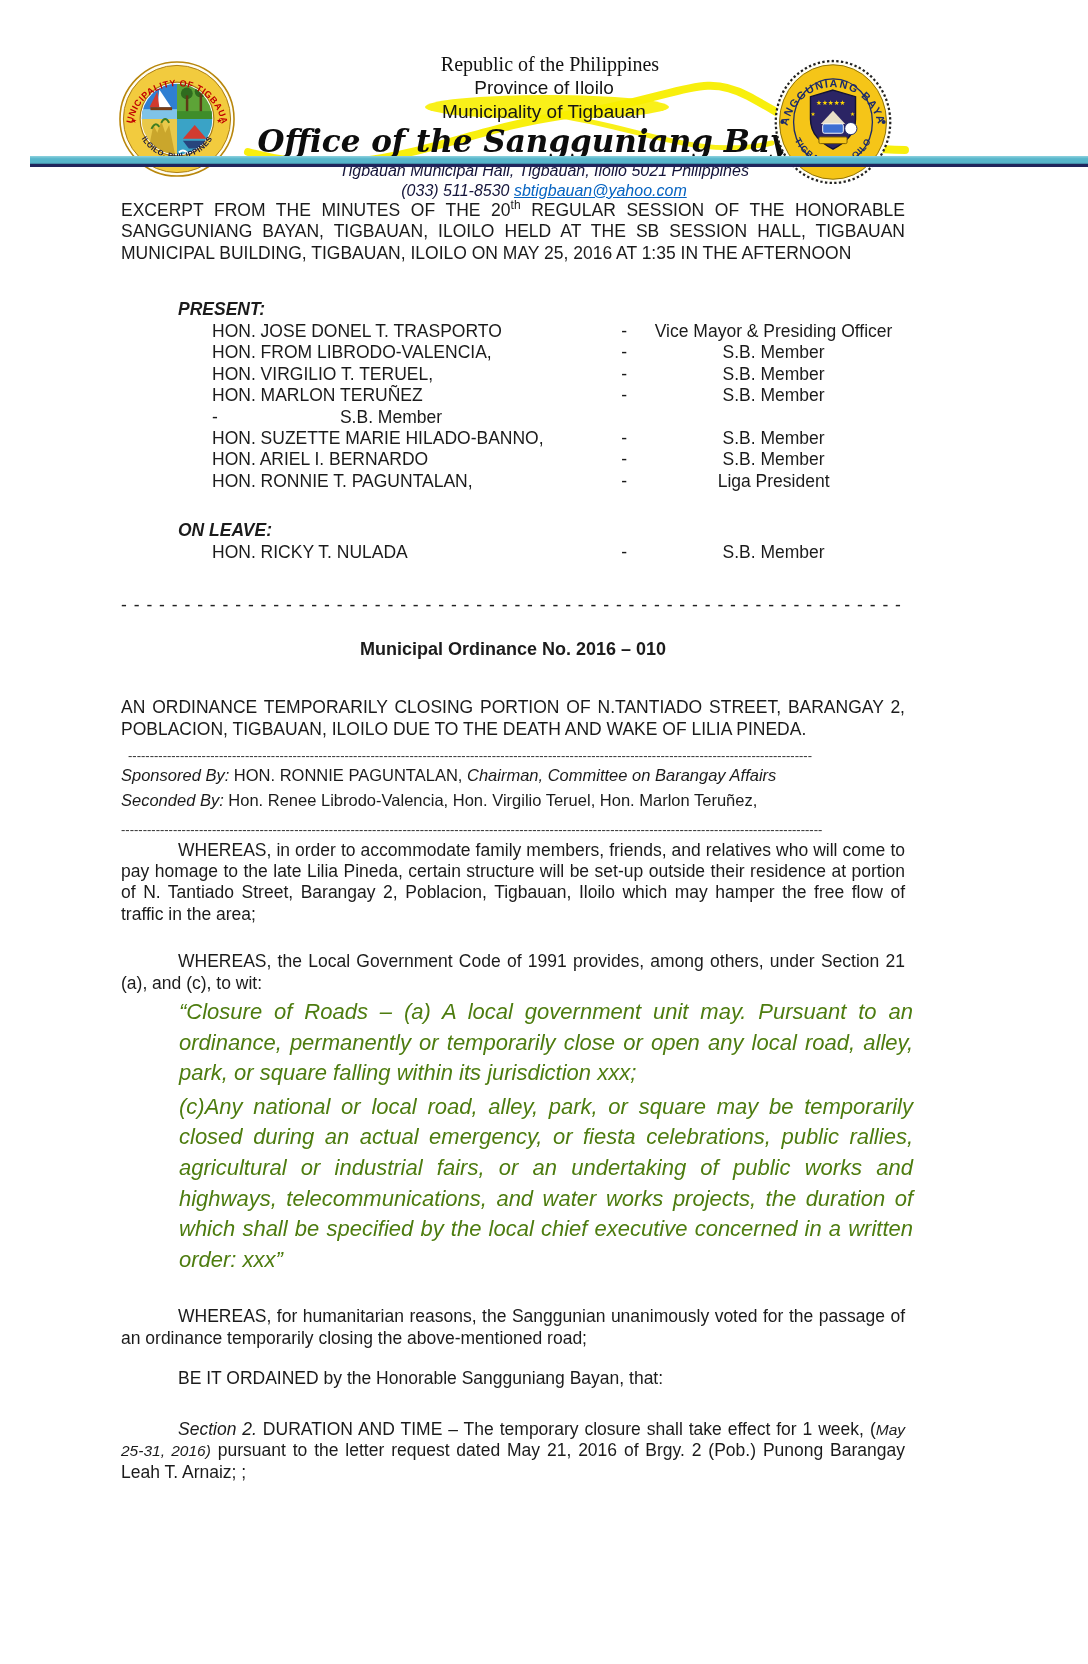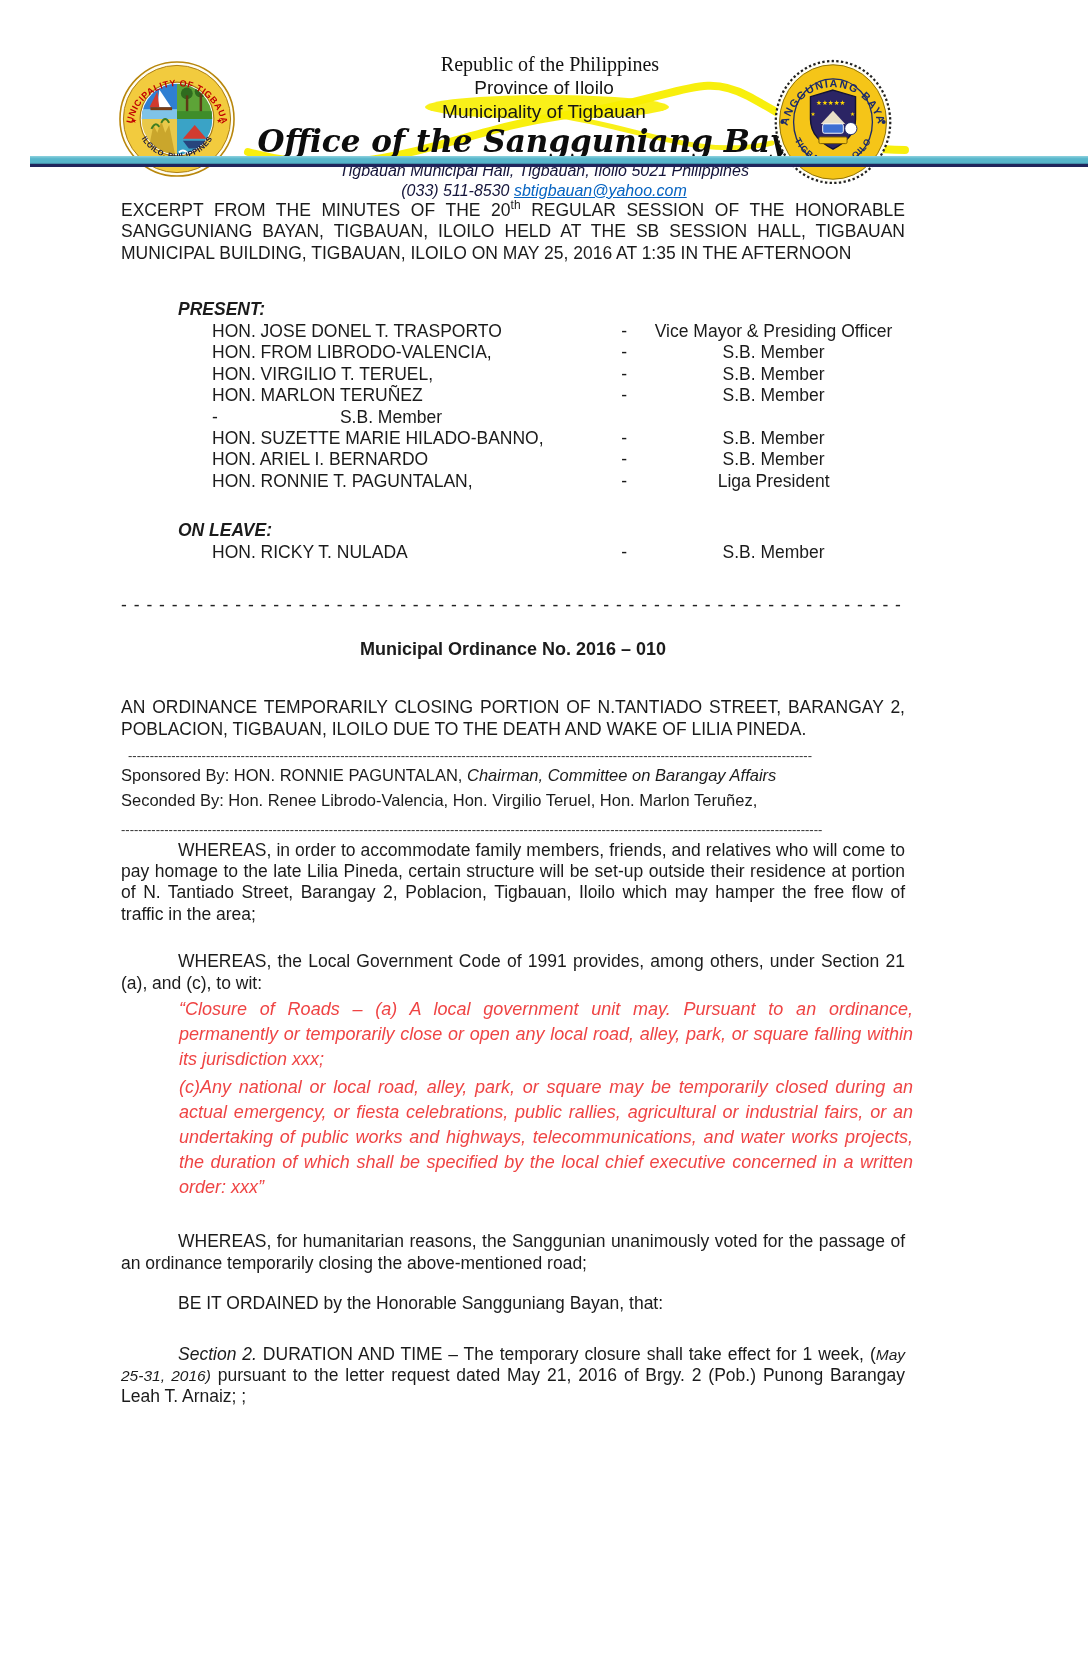--- a/index.html
+++ b/index.html
@@ -49,28 +49,28 @@
   .prow .ttl { width:292px; text-align:center; }
   .prow.wide .dsh { width:26px; text-align:left; }
   .prow.wide .ttl { width:306px; text-align:center; }
   .onleave-head { margin-top:28px; margin-left:57px; font-weight:bold; font-style:italic; }
   .sep-spaced { margin-top:32px; white-space:nowrap; overflow:hidden; height:22px; letter-spacing:1px; color:#222; }
   .ord-title { margin-top:21px; text-align:center; font-weight:bold; font-size:18px; }
   .ord-desc { margin-top:37px; }
   .thin-line { margin-top:8px; white-space:nowrap; overflow:hidden; height:15px; font-size:13px; color:#333; }
   .thin-line.ind { margin-left:7px; width:770px; }
   .sponsor { font-size:16.5px; line-height:1.53; }
-  .sponsor .lbl { }
+  .sponsor .lbl { font-style:italic; }
   .sponsor .rol { font-style:italic; }
   .para { margin-top:26px; text-indent:57px; }
   .para.tight { margin-top:24px; }
   .quote {
     margin-left:58px; margin-top:3px; width:734px;
-    font-style:italic; font-size:18px; line-height:1.39;
-    text-align:justify; color:#ef4444;
+    font-style:italic; font-size:22px; line-height:1.39;
+    text-align:justify; color:#4d7c0f;
   }
   .sec-label { font-style:italic; }
   .sec2-date { font-style:italic; font-size:15.5px; }
 </style>
 </head>
 <body>
 
 <div class="page">
 
   <div class="header">

